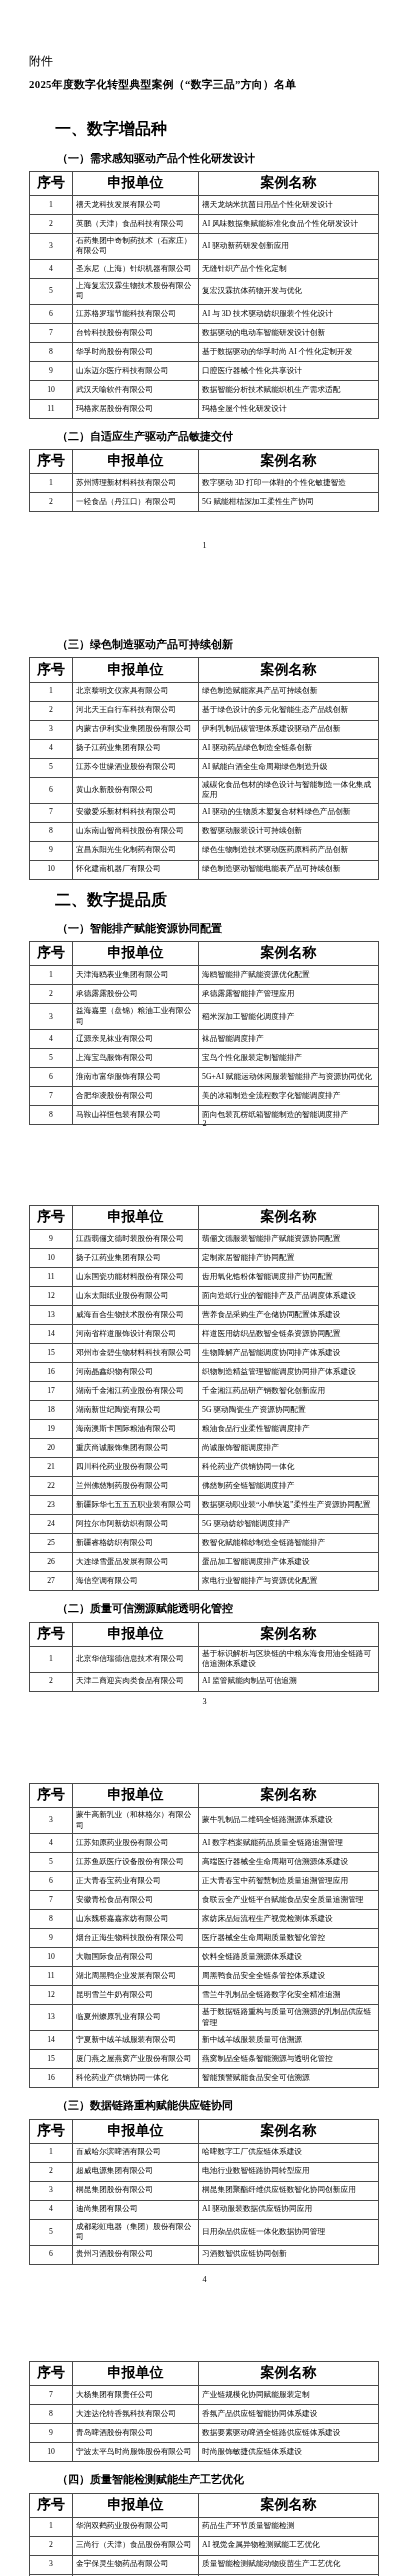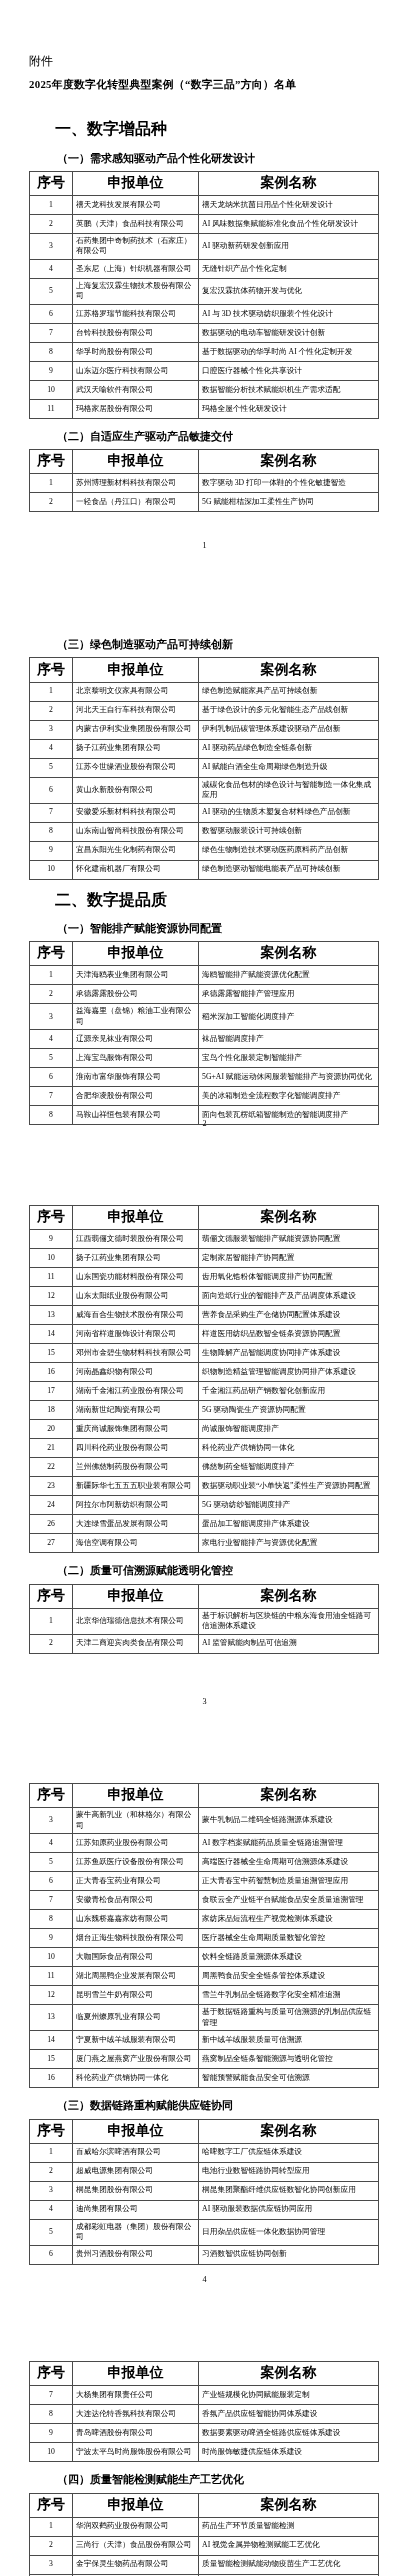--- a/index.html
+++ b/index.html
@@ -368,20 +368,25 @@
             <td class="cell-no">17</td>
             <td class="cell-org">湖南千金湘江药业股份有限公司</td>
             <td class="cell-name">千金湘江药品研产销数智化创新应用</td>
           </tr>
           <tr class="data-row">
             <td class="cell-no">18</td>
             <td class="cell-org">湖南新世纪陶瓷有限公司</td>
             <td class="cell-name">5G 驱动陶瓷生产资源协同配置</td>
           </tr>
           <tr class="data-row">
+            <td class="cell-no">19</td>
+            <td class="cell-org">海南澳斯卡国际粮油有限公司</td>
+            <td class="cell-name">粮油食品行业柔性智能调度排产</td>
+          </tr>
+          <tr class="data-row">
             <td class="cell-no">20</td>
             <td class="cell-org">重庆尚诚服饰集团有限公司</td>
             <td class="cell-name">尚诚服饰智能调度排产</td>
           </tr>
           <tr class="data-row">
             <td class="cell-no">21</td>
             <td class="cell-org">四川科伦药业股份有限公司</td>
             <td class="cell-name">科伦药业产供销协同一体化</td>
           </tr>
           <tr class="data-row">
@@ -391,20 +396,25 @@
           </tr>
           <tr class="data-row">
             <td class="cell-no">23</td>
             <td class="cell-org">新疆际华七五五五职业装有限公司</td>
             <td class="cell-name">数据驱动职业装“小单快返”柔性生产资源协同配置</td>
           </tr>
           <tr class="data-row">
             <td class="cell-no">24</td>
             <td class="cell-org">阿拉尔市阿新纺织有限公司</td>
             <td class="cell-name">5G 驱动纺纱智能调度排产</td>
+          </tr>
+          <tr class="data-row">
+            <td class="cell-no">25</td>
+            <td class="cell-org">新疆睿格纺织有限公司</td>
+            <td class="cell-name">数智化赋能棉纱制造全链路智能排产</td>
           </tr>
           <tr class="data-row">
             <td class="cell-no">26</td>
             <td class="cell-org">大连绿雪蛋品发展有限公司</td>
             <td class="cell-name">蛋品加工智能调度排产体系建设</td>
           </tr>
           <tr class="data-row">
             <td class="cell-no">27</td>
             <td class="cell-org">海信空调有限公司</td>
             <td class="cell-name">家电行业智能排产与资源优化配置</td>

